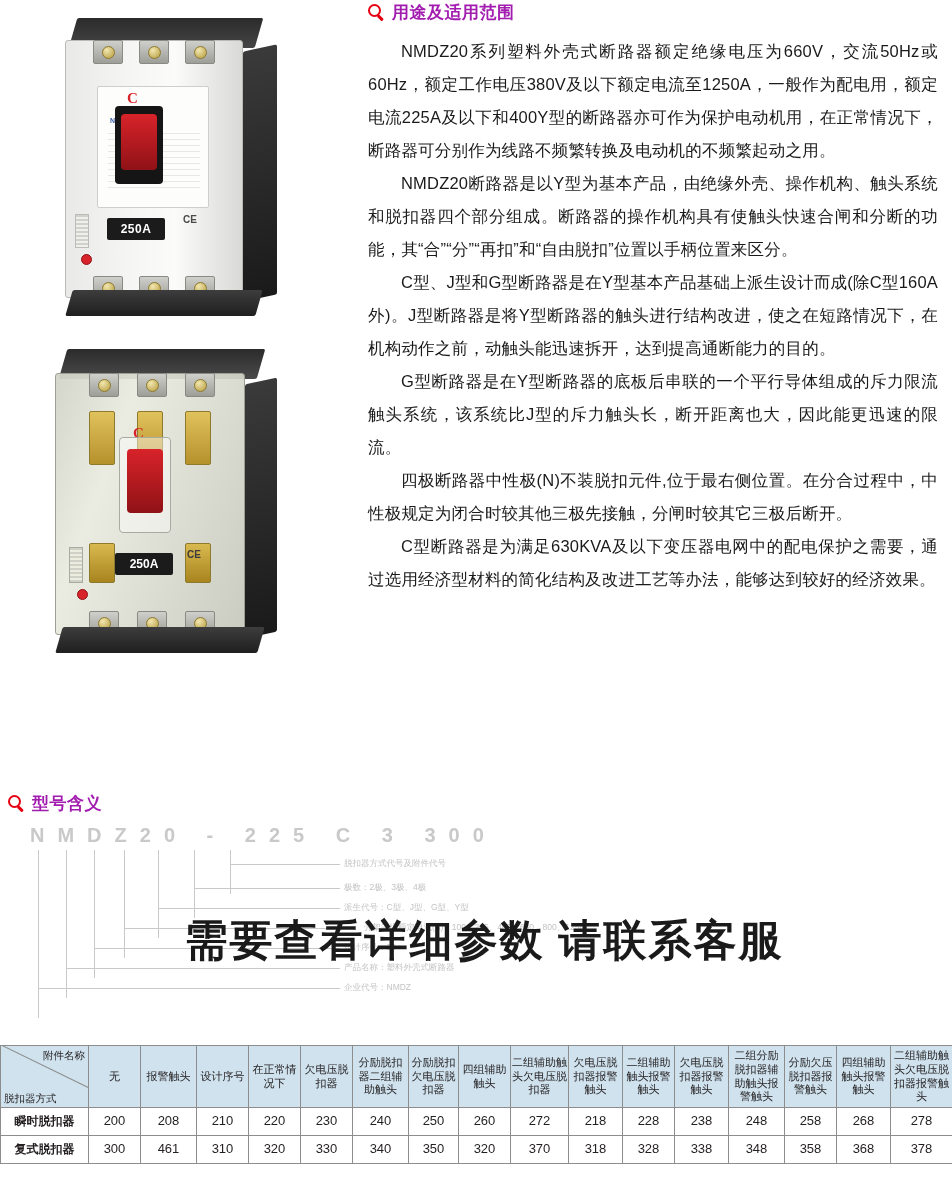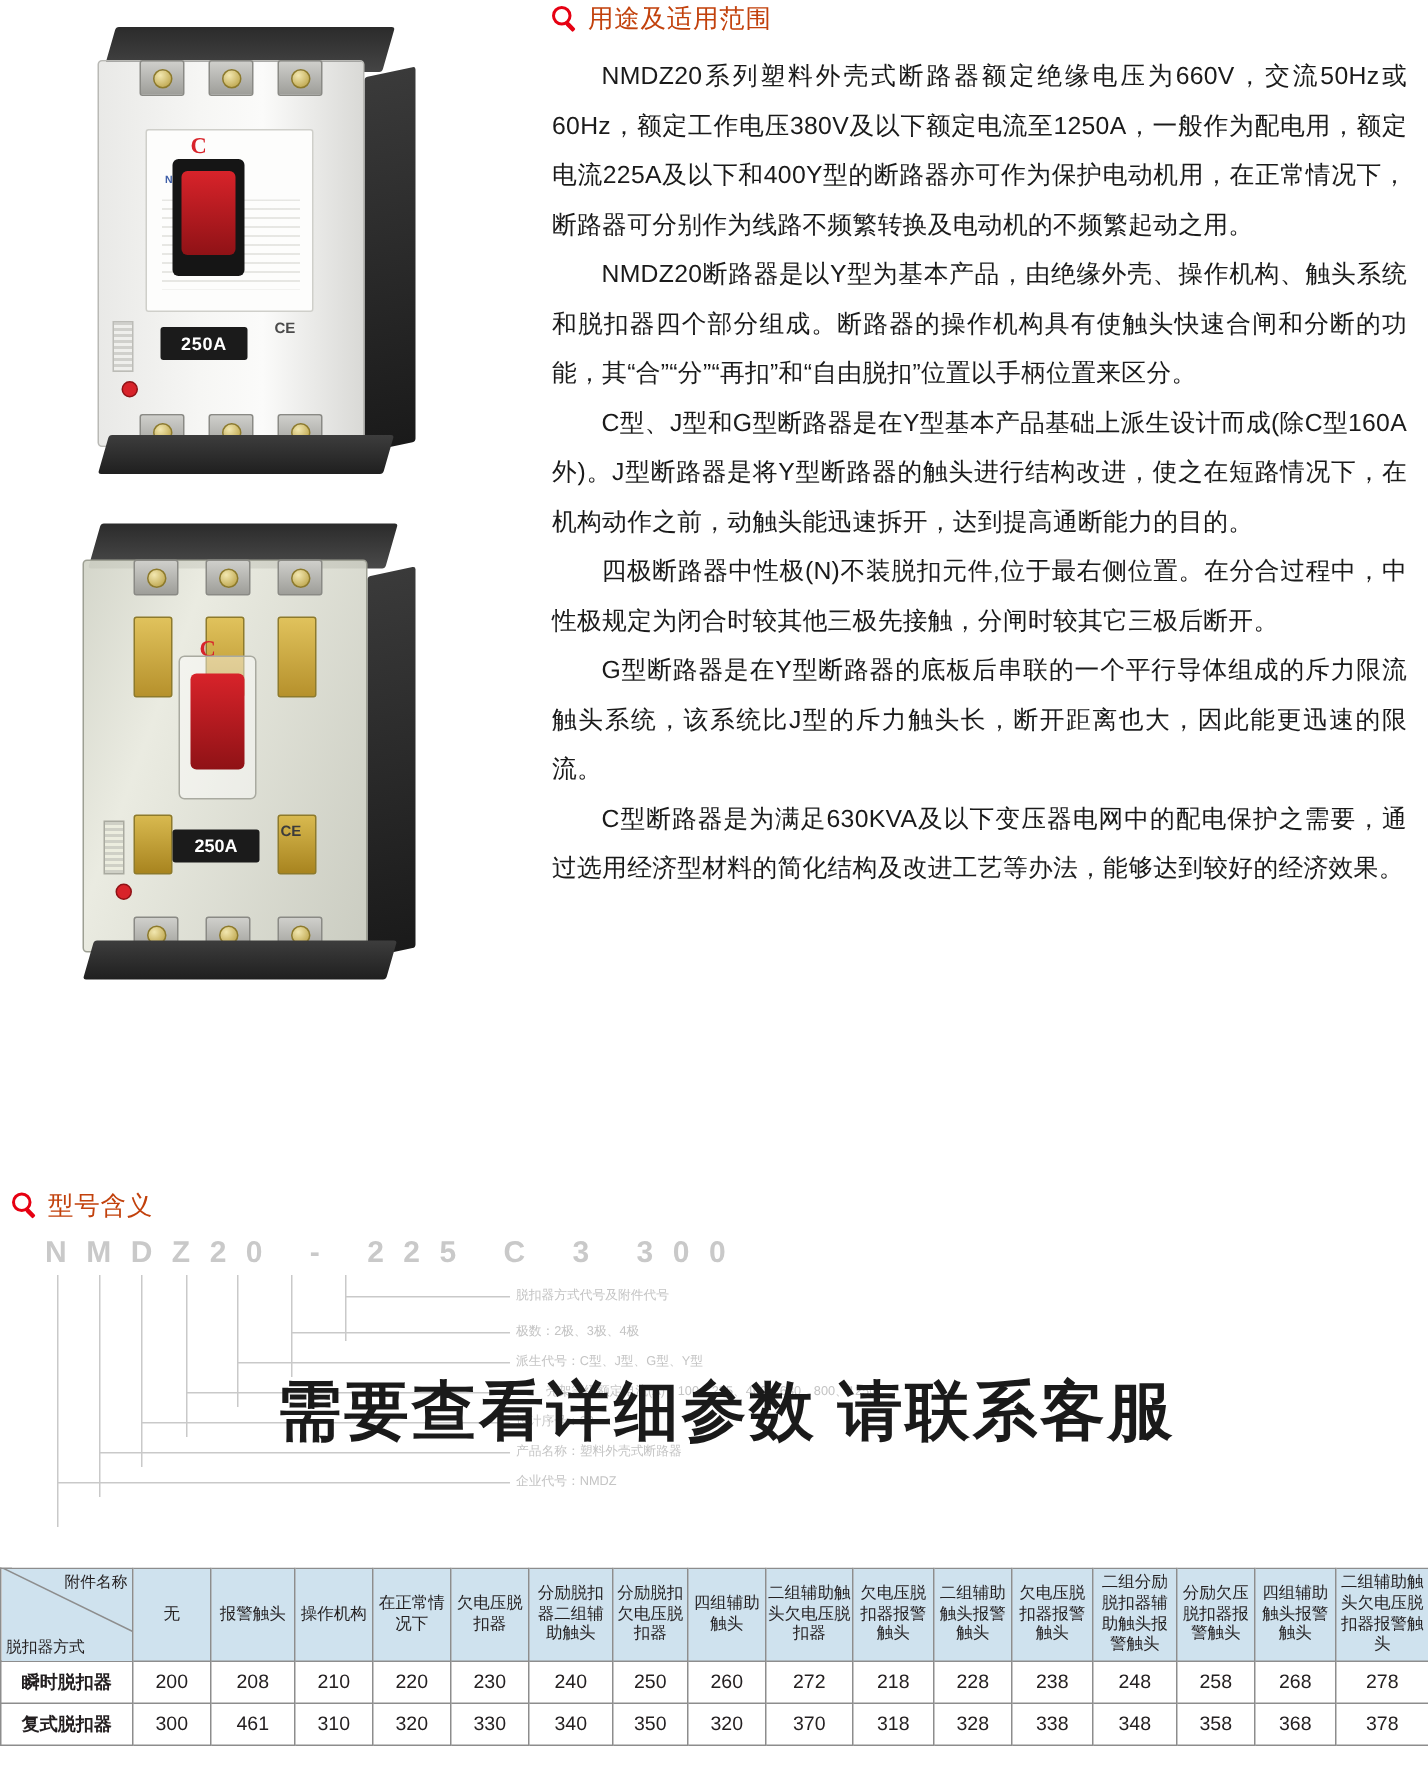--- a/index.html
+++ b/index.html
@@ -54,23 +54,23 @@
   .sec-head .magnifier .handle {
     position: absolute;
     left: 10px; top: 10px;
     width: 7px; height: 2.5px;
     background: #e60012;
     transform: rotate(45deg);
     transform-origin: left center;
     border-radius: 1px;
   }
   .sec-head .txt {
-    color: #c2410c;
+    color: #a21caf;
     font-size: 17px;
-    font-weight: normal;
+    font-weight: bold;
     letter-spacing: 0.5px;
     line-height: 1;
   }
 
   
   .para {
     font-size: 16.5px;
     line-height: 33px;
     text-indent: 2em;
     margin: 0;
@@ -509,22 +509,22 @@
       <span class="magnifier">
         <span class="ring"></span>
           <span class="handle"></span>
       </span>
       <span class="txt">用途及适用范围</span>
     </div>
 
     <p class="para">NMDZ20系列塑料外壳式断路器额定绝缘电压为660V，交流50Hz或60Hz，额定工作电压380V及以下额定电流至1250A，一般作为配电用，额定电流225A及以下和400Y型的断路器亦可作为保护电动机用，在正常情况下，断路器可分别作为线路不频繁转换及电动机的不频繁起动之用。</p>
     <p class="para">NMDZ20断路器是以Y型为基本产品，由绝缘外壳、操作机构、触头系统和脱扣器四个部分组成。断路器的操作机构具有使触头快速合闸和分断的功能，其“合”“分”“再扣”和“自由脱扣”位置以手柄位置来区分。</p>
     <p class="para">C型、J型和G型断路器是在Y型基本产品基础上派生设计而成(除C型160A外)。J型断路器是将Y型断路器的触头进行结构改进，使之在短路情况下，在机构动作之前，动触头能迅速拆开，达到提高通断能力的目的。</p>
+    <p class="para">G型断路器是在Y型断路器的底板后串联的一个平行导体组成的斥力限流触头系统，该系统比J型的斥力触头长，断开距离也大，因此能更迅速的限流。</p>
     <p class="para">四极断路器中性极(N)不装脱扣元件,位于最右侧位置。在分合过程中，中性极规定为闭合时较其他三极先接触，分闸时较其它三极后断开。</p>
-    <p class="para">G型断路器是在Y型断路器的底板后串联的一个平行导体组成的斥力限流触头系统，该系统比J型的斥力触头长，断开距离也大，因此能更迅速的限流。</p>
     <p class="para">C型断路器是为满足630KVA及以下变压器电网中的配电保护之需要，通过选用经济型材料的简化结构及改进工艺等办法，能够达到较好的经济效果。</p>
   </div>
 </div>
 
 <div class="model-sec">
   <div class="sec-head model-head">
     <span class="magnifier">
       <span class="ring"></span>
         <span class="handle"></span>
     </span>
@@ -584,21 +584,21 @@
   </colgroup>
   <thead>
     <tr>
       <th class="corner">
         <span class="slash"></span>
         <span class="tr">附件名称</span>
         <span class="bl">脱扣器方式</span>
       </th>
       <th>无</th>
       <th>报警触头</th>
-      <th>操作机构</th>
+      <th>设计序号</th>
       <th>在正常情况下</th>
       <th>欠电压脱扣器</th>
       <th>分励脱扣器二组辅助触头</th>
       <th>分励脱扣欠电压脱扣器</th>
       <th>四组辅助触头</th>
       <th>二组辅助触头欠电压脱扣器</th>
       <th>欠电压脱扣器报警触头</th>
       <th>二组辅助触头报警触头</th>
       <th>欠电压脱扣器报警触头</th>
       <th>二组分励脱扣器辅助触头报警触头</th>

